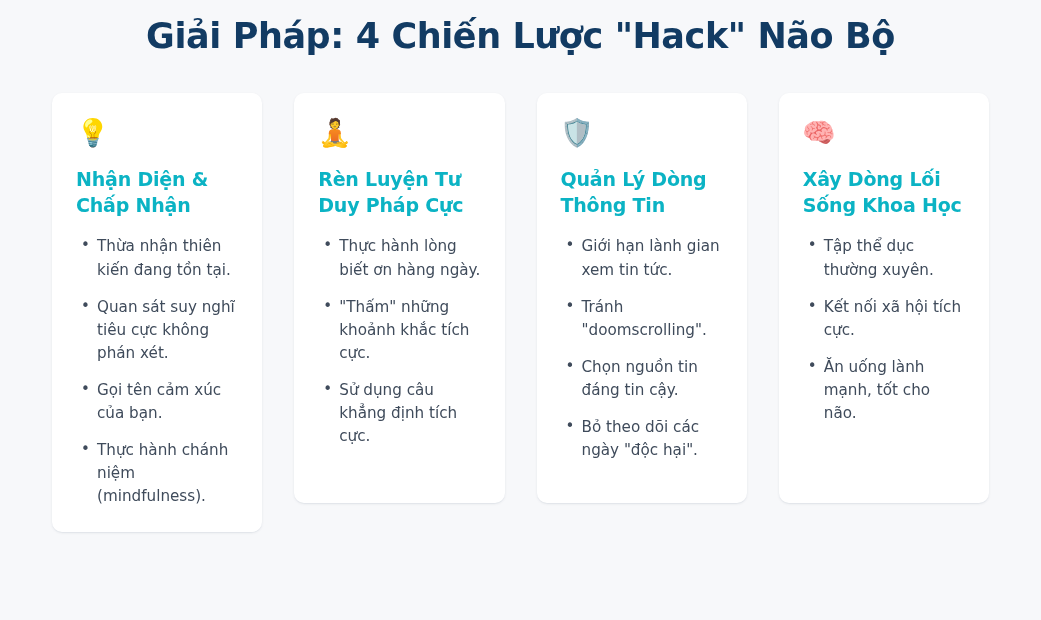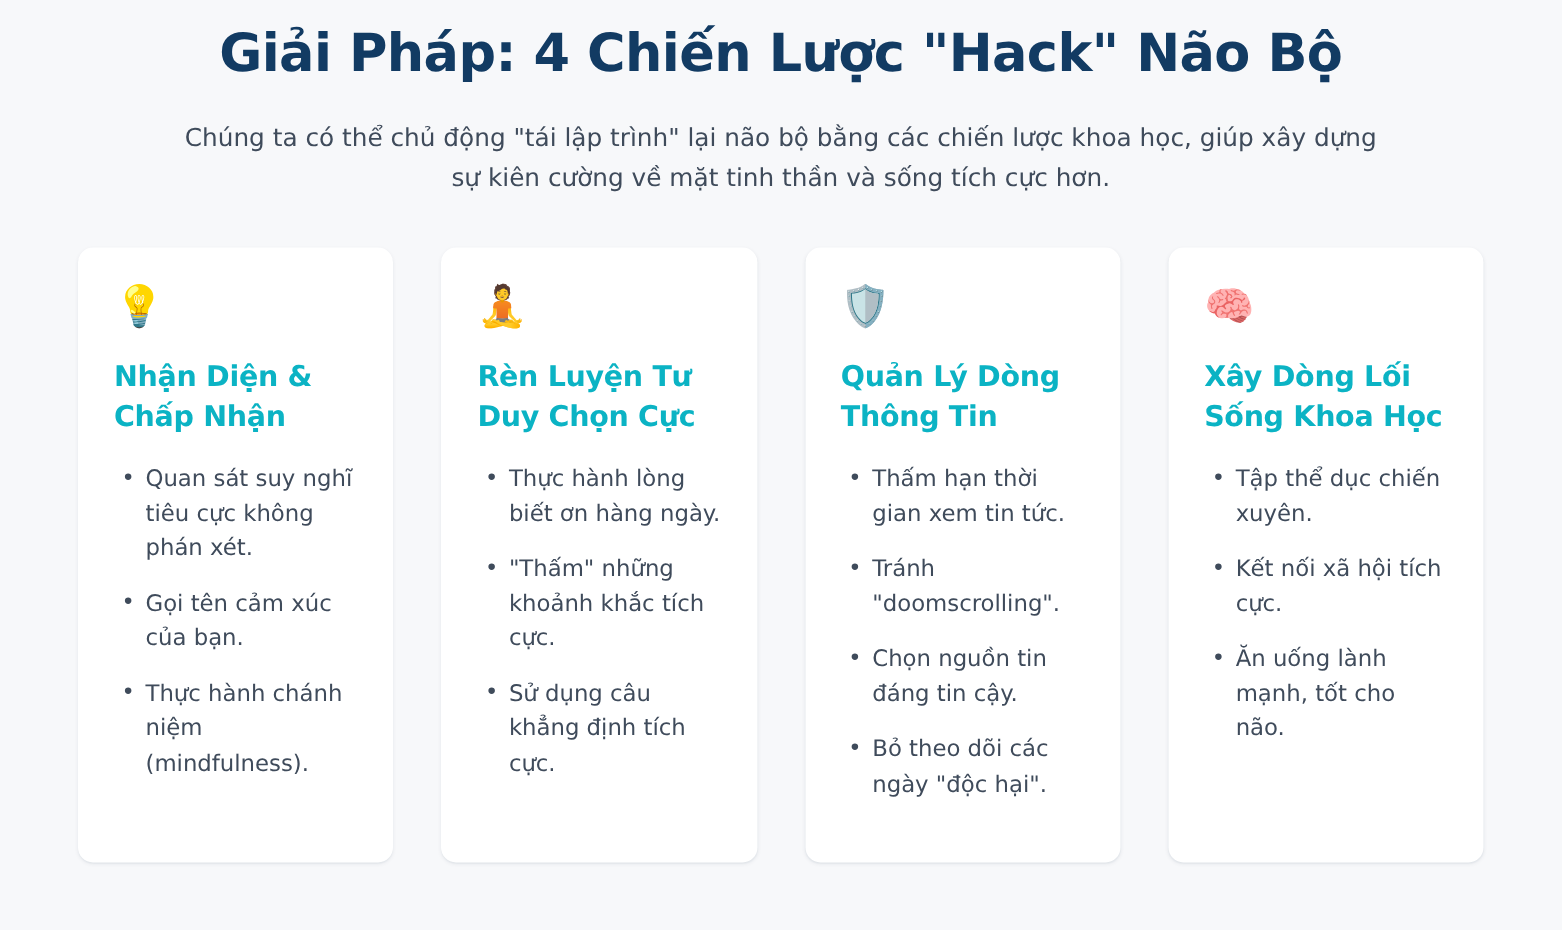--- a/index.html
+++ b/index.html
@@ -94,60 +94,60 @@
     color: #3f4b5b;
     font-size: 15px;
   }
 </style>
 </head>
 <body>
 
 <div class="page">
   <div class="header">
     <h1 class="title">Giải Pháp: 4 Chiến Lược "Hack" Não Bộ</h1>
-    <p class="subtitle">Chúng ta có thể chủ động "tái lập trình" lại não bộ bằng các chiến lược khoa học, giúp xây dựng sự kiên cường về mặt tinh thần và sống tích cực hơn.</p>
   </div>
 
   <div class="cards">
 
     <div class="card">
       <span class="card-icon">💡</span>
       <h2 class="card-title">Nhận Diện &amp; Chấp Nhận</h2>
       <ul class="card-list">
+        <li>Thừa nhận thiên kiến đang tồn tại.</li>
         <li>Quan sát suy nghĩ tiêu cực không phán xét.</li>
         <li>Gọi tên cảm xúc của bạn.</li>
         <li>Thực hành chánh niệm (mindfulness).</li>
       </ul>
     </div>
 
     <div class="card">
       <span class="card-icon">🧘</span>
-      <h2 class="card-title">Rèn Luyện Tư Duy Chọn Cực</h2>
+      <h2 class="card-title">Rèn Luyện Tư Duy Pháp Cực</h2>
       <ul class="card-list">
         <li>Thực hành lòng biết ơn hàng ngày.</li>
         <li>"Thấm" những khoảnh khắc tích cực.</li>
         <li>Sử dụng câu khẳng định tích cực.</li>
       </ul>
     </div>
 
     <div class="card">
       <span class="card-icon">🛡️</span>
       <h2 class="card-title">Quản Lý Dòng Thông Tin</h2>
       <ul class="card-list">
-        <li>Thấm hạn thời gian xem tin tức.</li>
+        <li>Giới hạn lành gian xem tin tức.</li>
         <li>Tránh "doomscrolling".</li>
         <li>Chọn nguồn tin đáng tin cậy.</li>
         <li>Bỏ theo dõi các ngày "độc hại".</li>
       </ul>
     </div>
 
     <div class="card">
       <span class="card-icon">🧠</span>
       <h2 class="card-title">Xây Dòng Lối Sống Khoa Học</h2>
       <ul class="card-list">
-        <li>Tập thể dục chiến xuyên.</li>
+        <li>Tập thể dục thường xuyên.</li>
         <li>Kết nối xã hội tích cực.</li>
         <li>Ăn uống lành mạnh, tốt cho não.</li>
       </ul>
     </div>
 
   </div>
 </div>
 
 </body></html>

